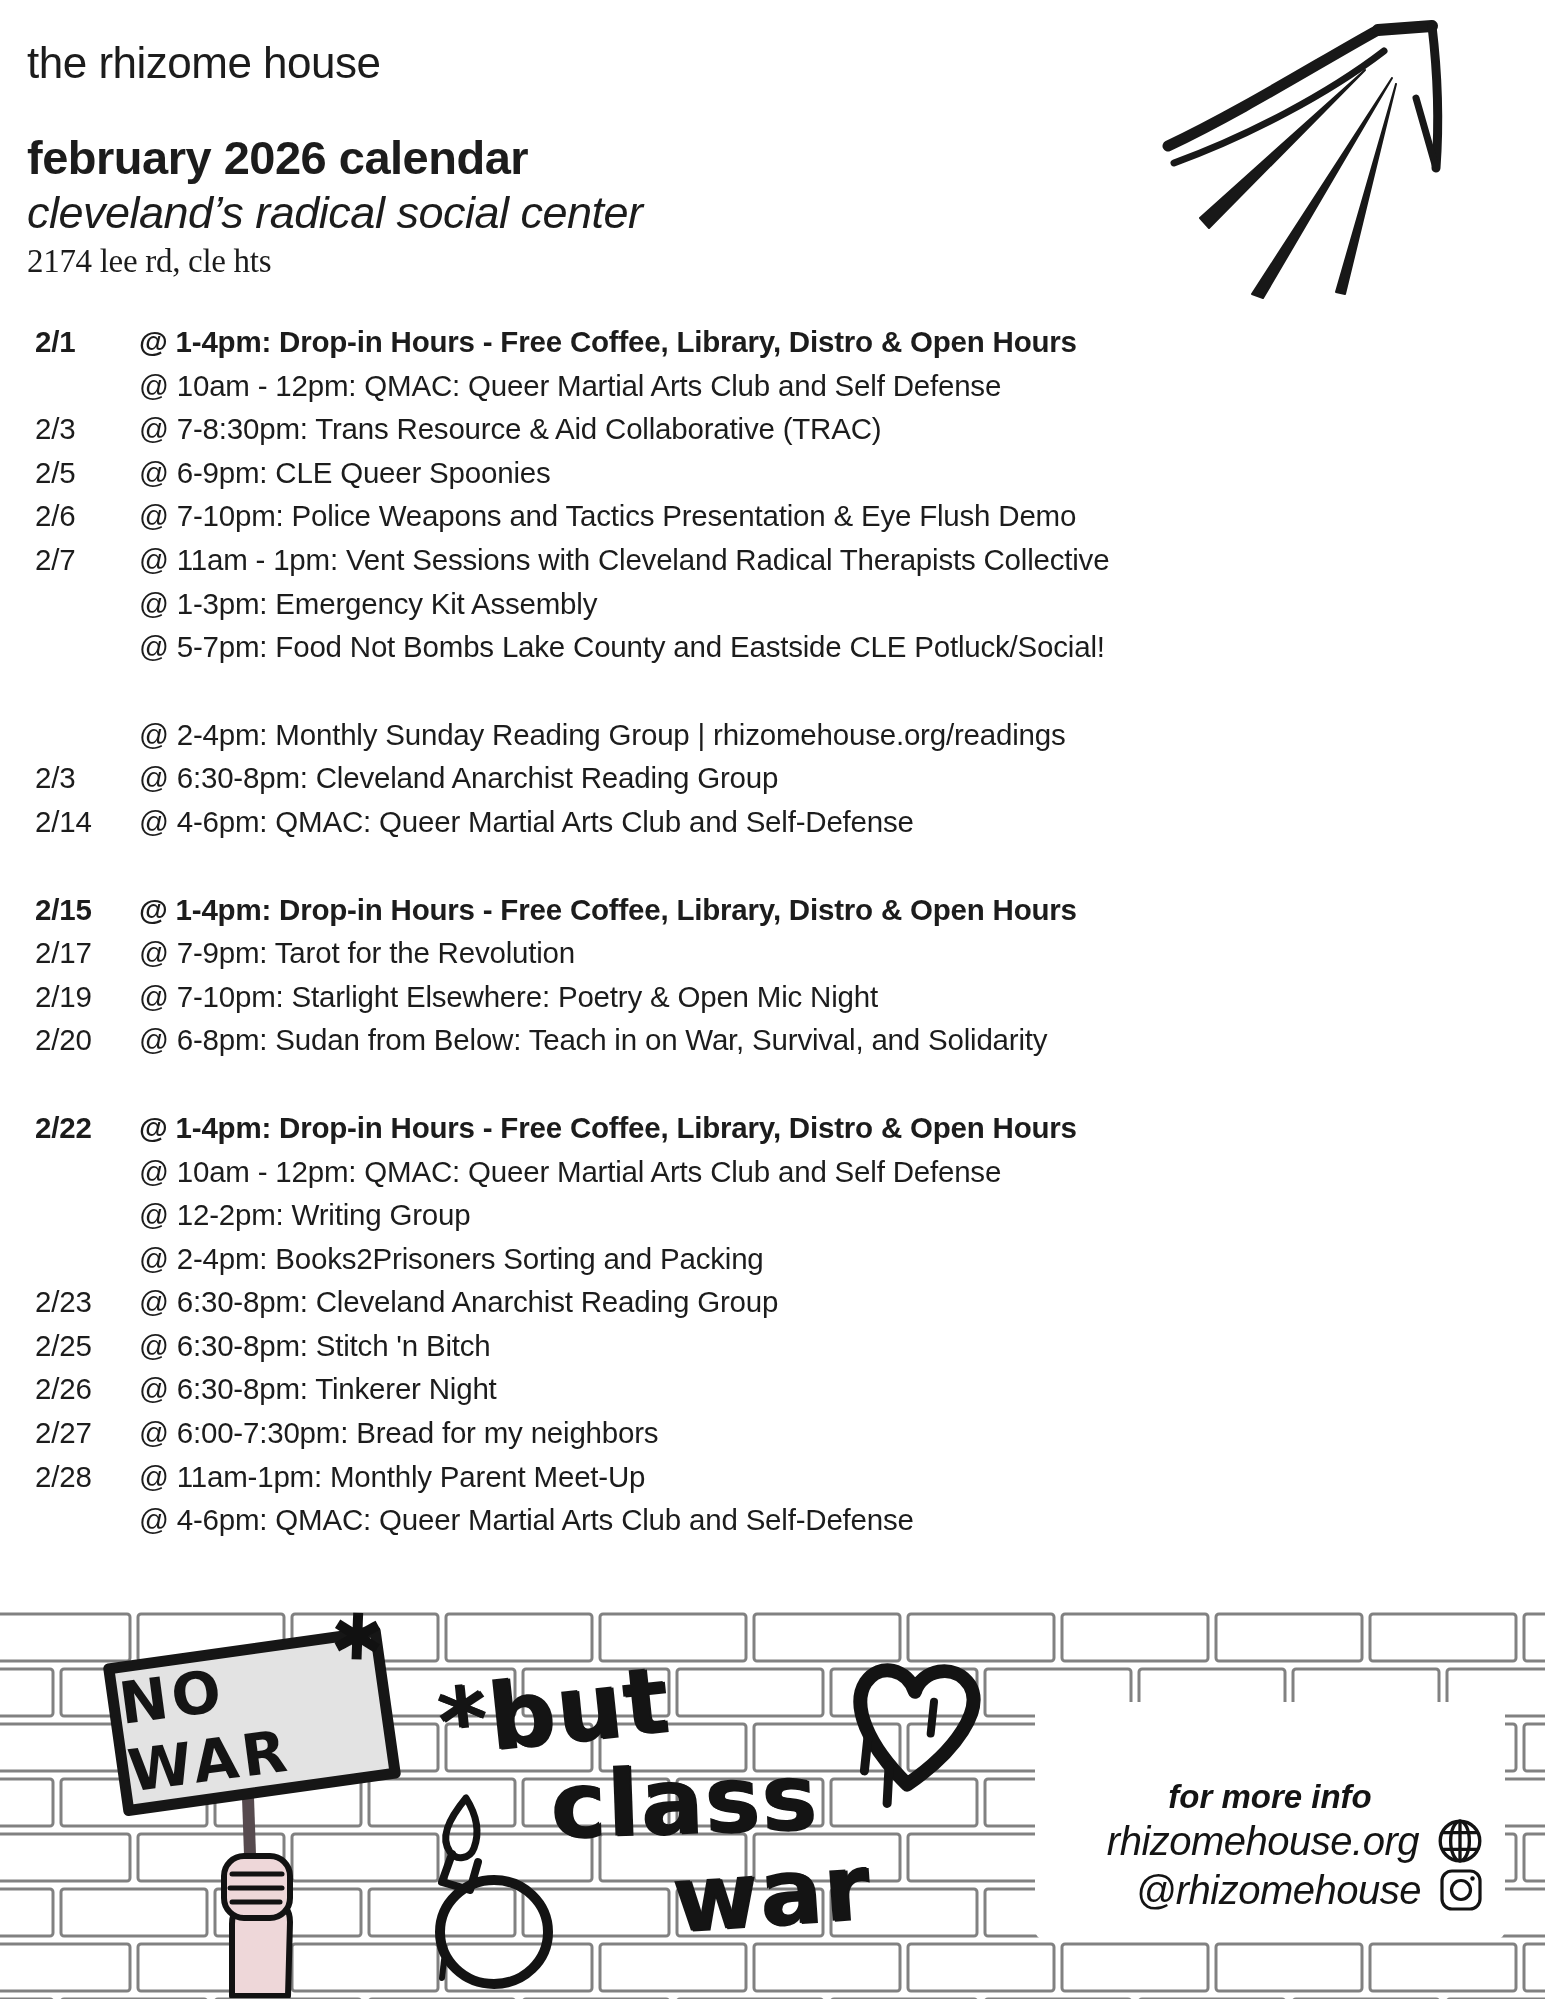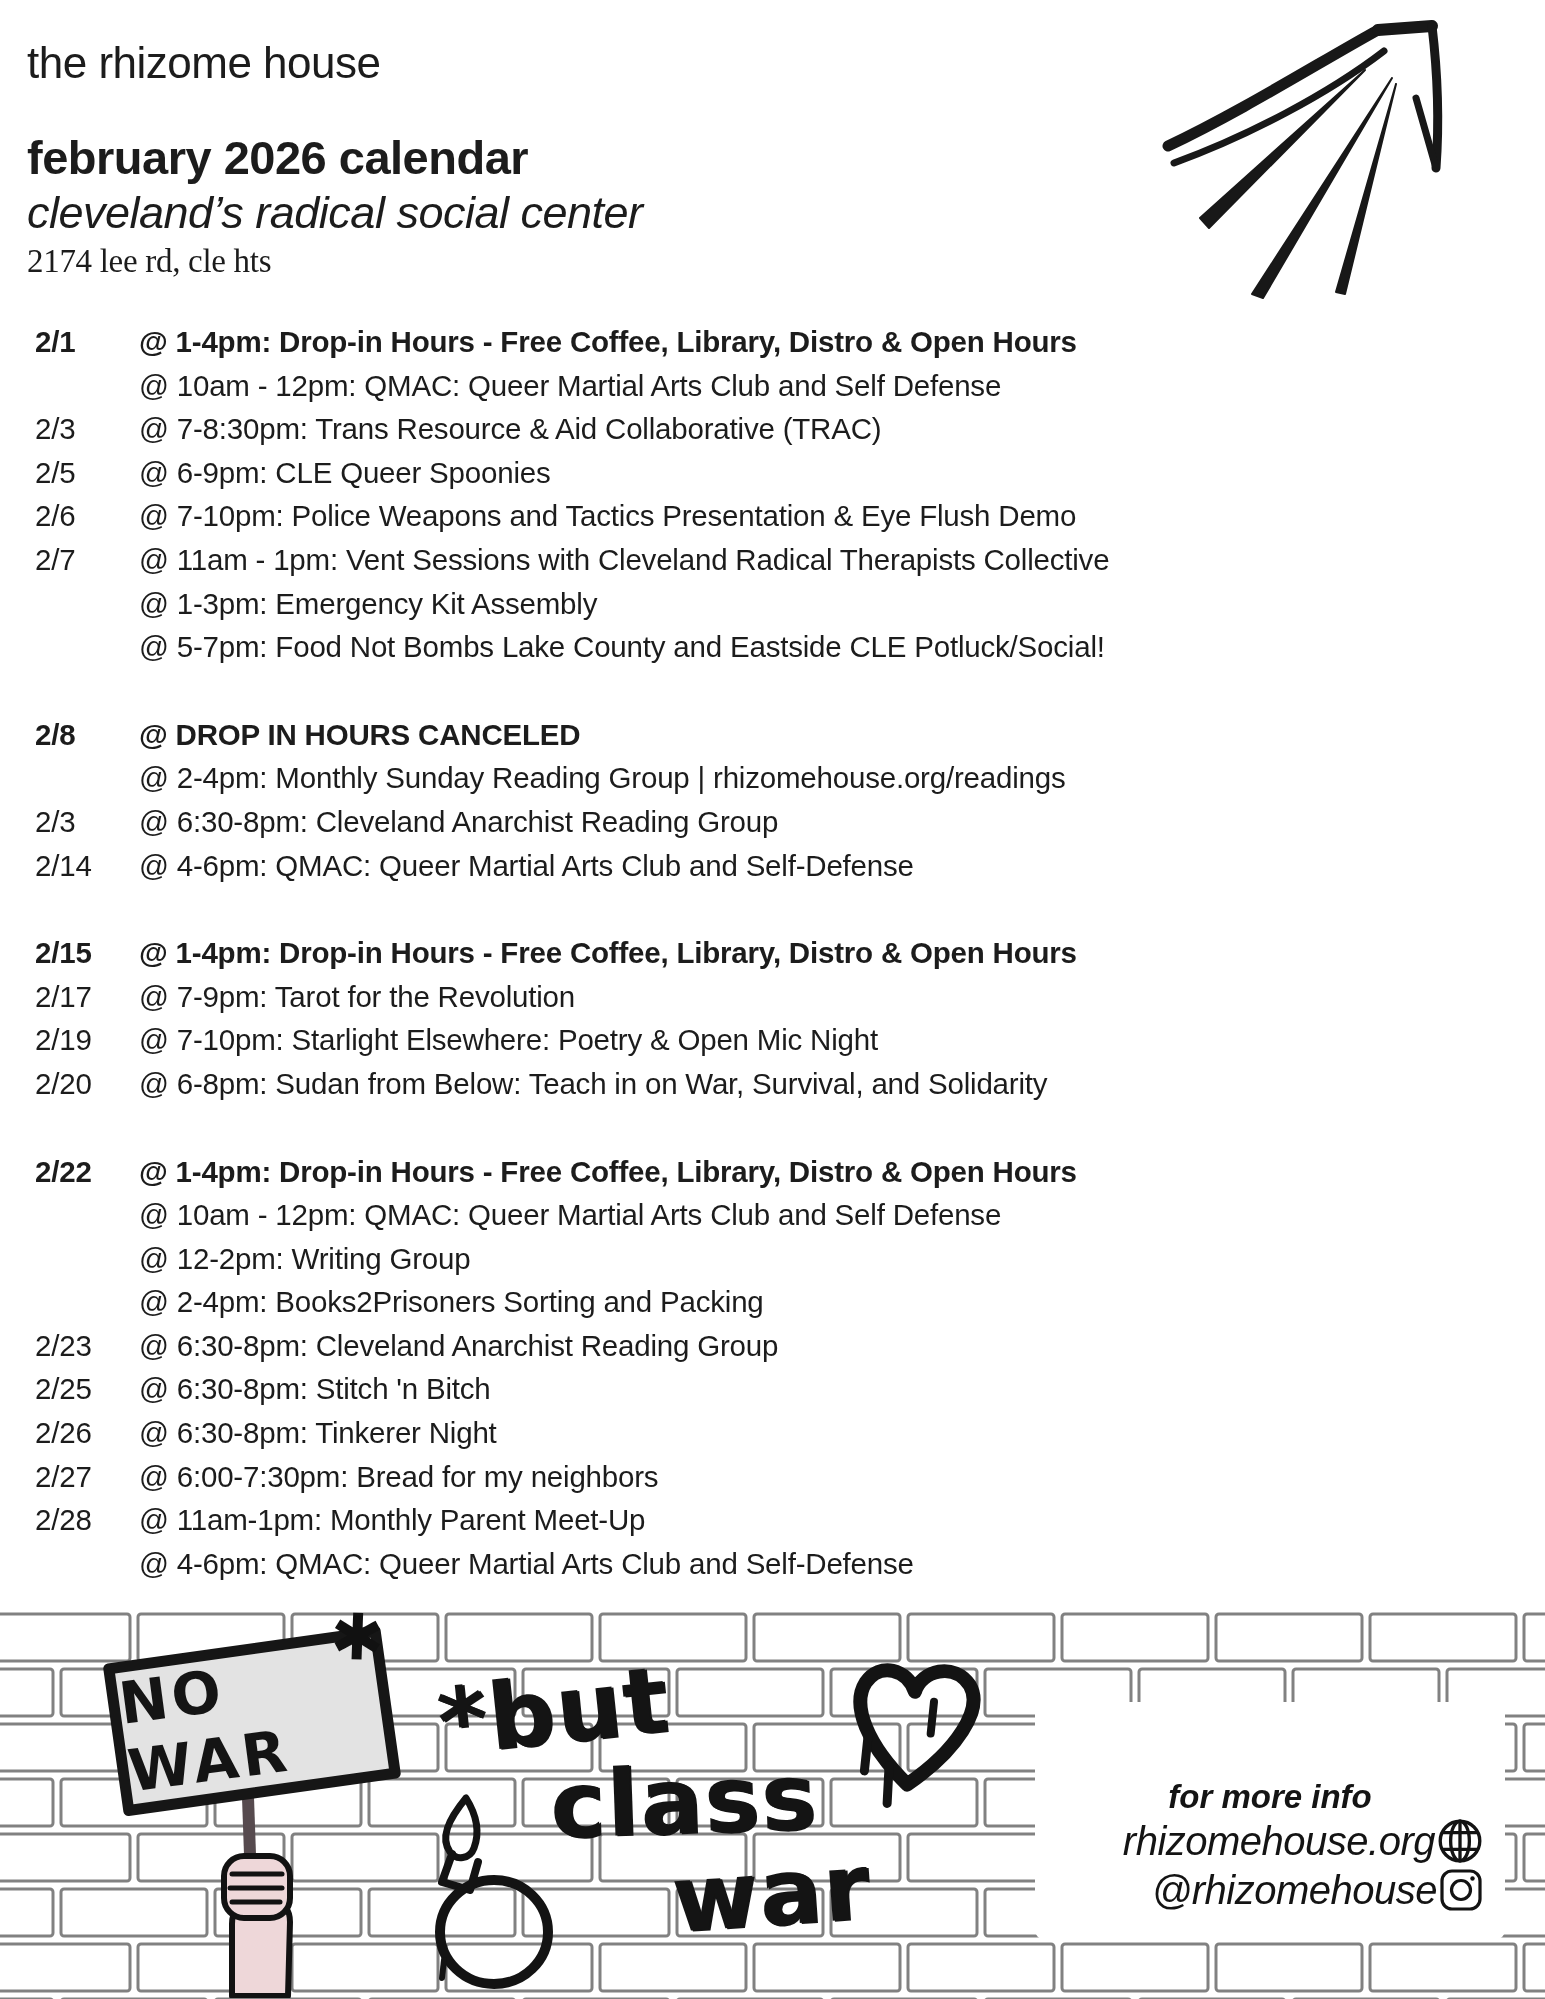--- a/index.html
+++ b/index.html
@@ -47,21 +47,21 @@
   .graf.g2{left:550px;top:1756px;transform:rotate(-2deg);}
   .graf.g3{left:672px;top:1848px;transform:rotate(-4deg);}
   .bomb{position:absolute;left:408px;top:1790px;z-index:2;}
   .heart{position:absolute;left:836px;top:1640px;z-index:2;}
 
   
   .info{position:absolute;left:1035px;top:1702px;width:470px;height:238px;background:#ffffff;
         border-radius:10px;z-index:6;display:flex;flex-direction:column;justify-content:flex-end;
         padding:24px 20px 26px 20px;box-sizing:border-box;}
   .info .ih{font-size:33px;font-weight:700;font-style:italic;text-align:center;color:#141414;}
-  .info .irow{display:flex;justify-content:flex-end;align-items:center;
+  .info .irow{display:flex;justify-content:flex-end;align-items:center;gap:16px;
         font-size:40px;font-style:italic;color:#141414;letter-spacing:-0.5px;}
 </style>
 </head>
 <body>
 
 <div class="page">
 
   <div class="hdr">
     <div class="t1">the rhizome house</div>
     <div class="t2">february 2026 calendar</div>
@@ -115,24 +115,20 @@
           <span class="date"></span>
           <span class="txt">@ 1-3pm: Emergency Kit Assembly</span>
         </div>
       <div class="row">
           <span class="date"></span>
           <span class="txt">@ 5-7pm: Food Not Bombs Lake County and Eastside CLE Potluck/Social!</span>
         </div>
     </div>
 
     <div class="block">
-      <div class="row bold">
-          <span class="date">2/8</span>
-          <span class="txt">@ DROP IN HOURS CANCELED</span>
-        </div>
       <div class="row">
           <span class="date"></span>
           <span class="txt">@ 2-4pm: Monthly Sunday Reading Group | rhizomehouse.org/readings</span>
         </div>
       <div class="row">
           <span class="date">2/3</span>
           <span class="txt">@ 6:30-8pm: Cleveland Anarchist Reading Group</span>
         </div>
       <div class="row">
           <span class="date">2/14</span>

